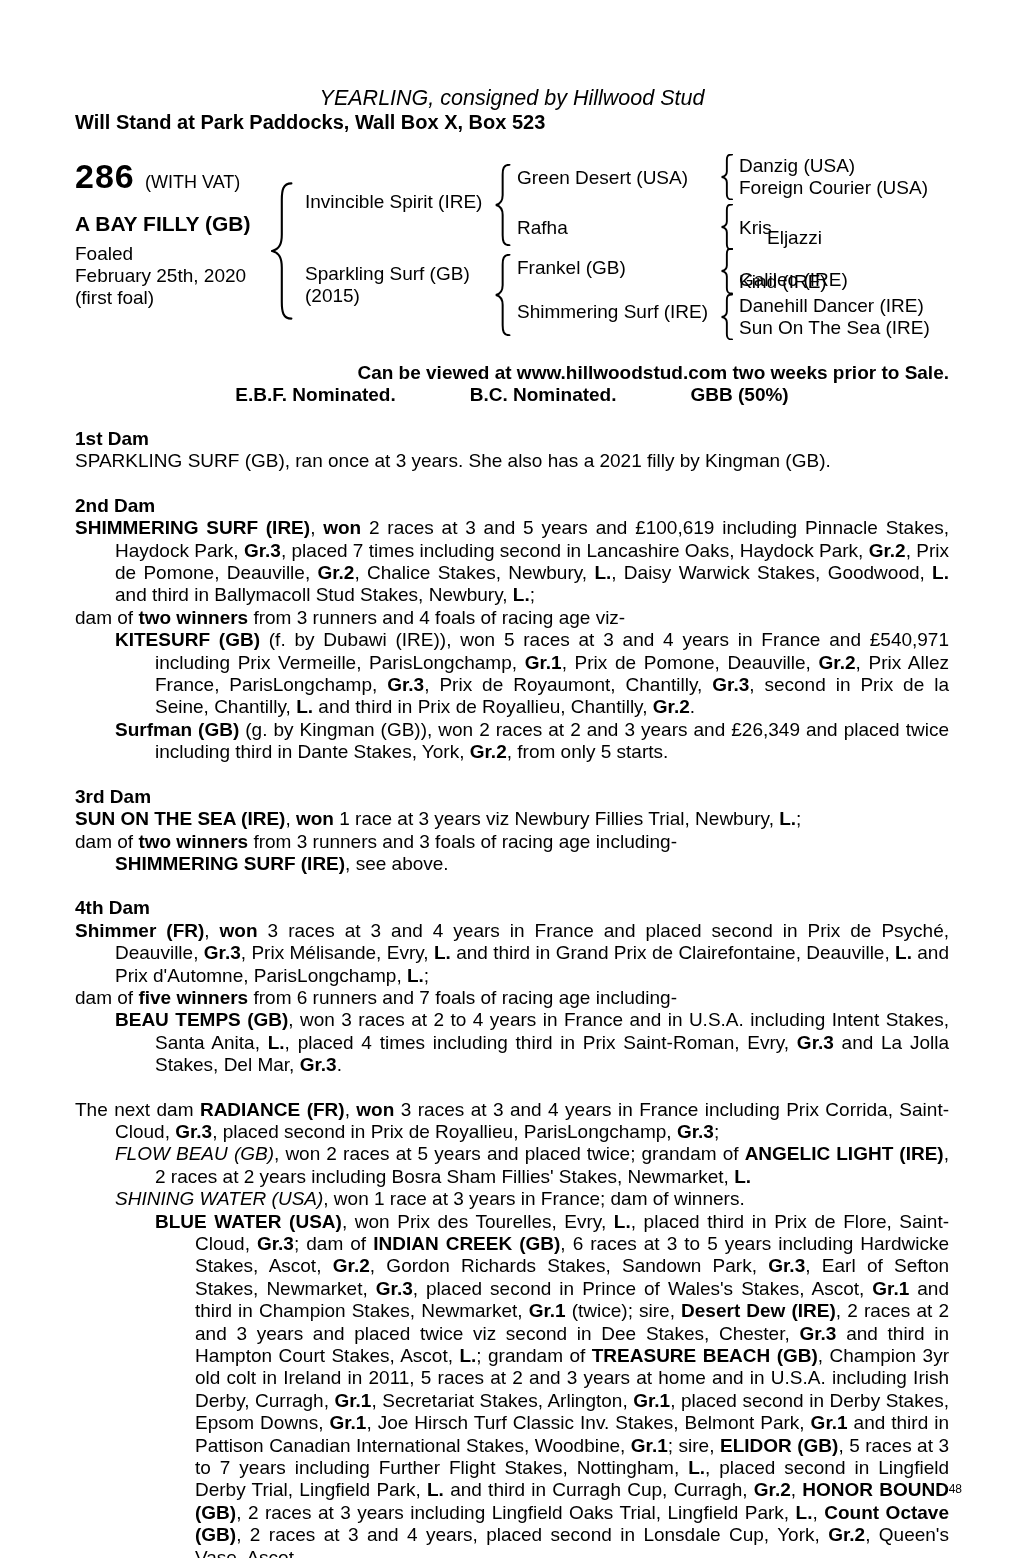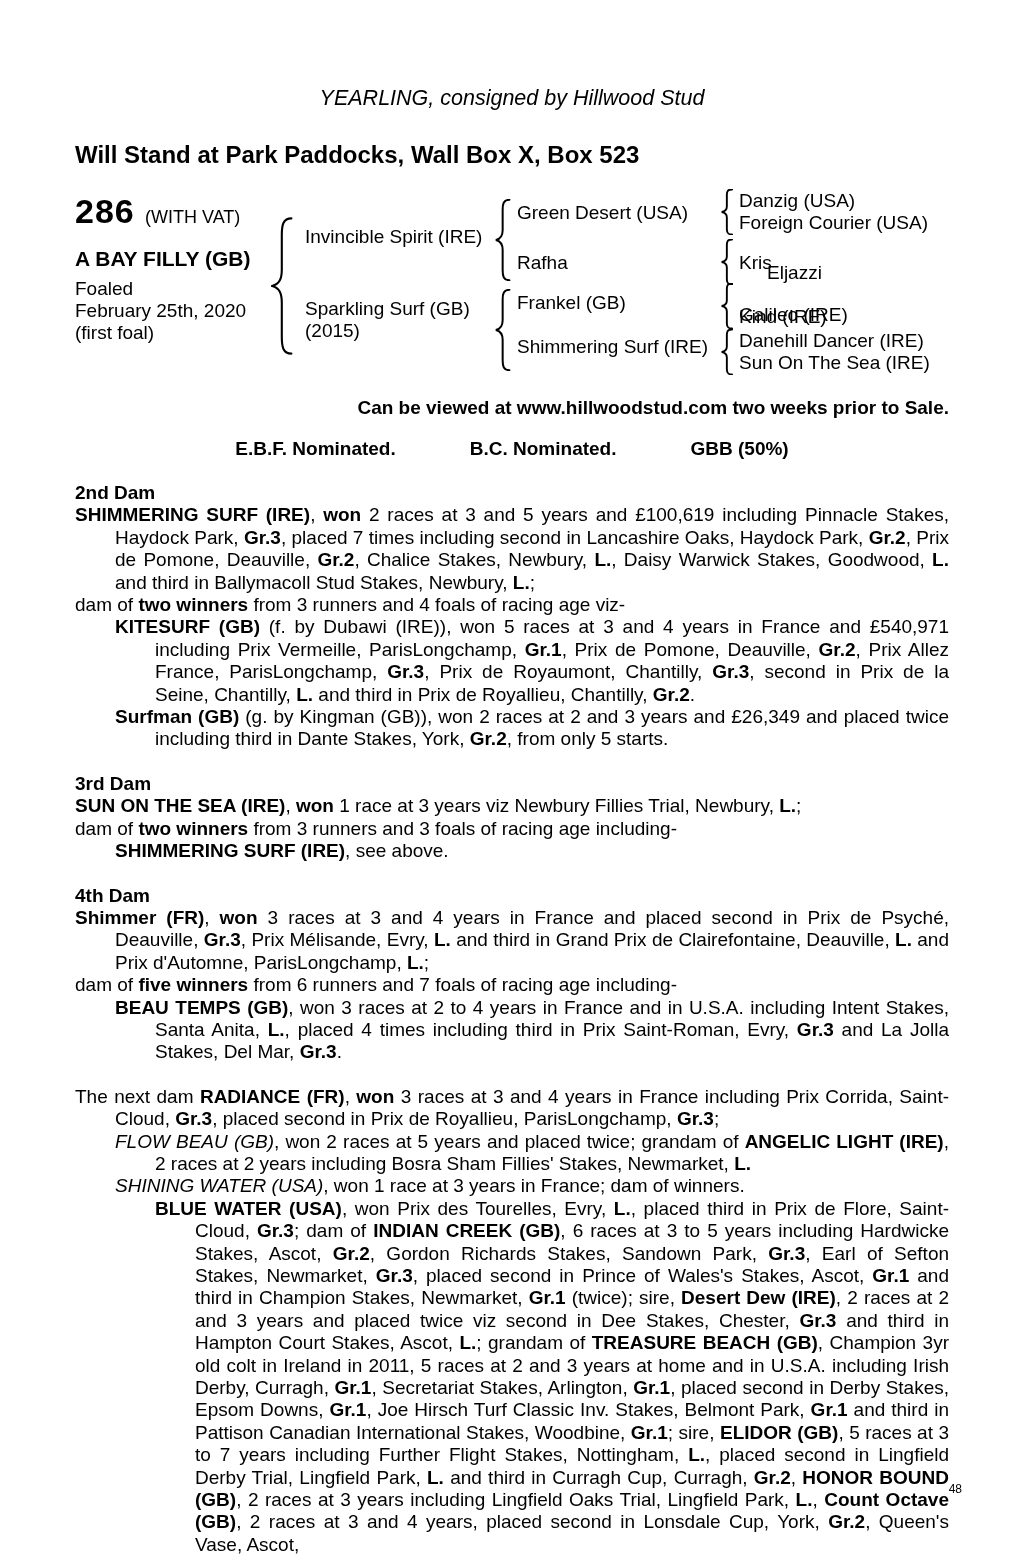--- a/index.html
+++ b/index.html
@@ -3,21 +3,21 @@
 <meta charset="utf-8">
 <style>
   * { margin:0; padding:0; box-sizing:border-box; }
   html,body { background:#e8e8e8; }
   .page {
     width:1024px; height:1558px; margin:0 auto; background:#ffffff; color:#000;
     font-family:"Liberation Sans","DejaVu Sans",sans-serif; font-size:19px;
     position:relative; padding:0 75px; overflow:hidden;
   }
   .consign-title { text-align:center; font-style:italic; font-size:21.5px; padding-top:86px; }
-  .stand-line { font-weight:bold; font-size:24px; margin-top:30px; }
+  .stand-line { font-weight:bold; font-size:20px; }
 
   
   .pedigree { position:relative; height:196px; margin-top:18px; }
   .pedigree .abs { position:absolute; white-space:nowrap; line-height:20px; }
   .lot-line { top:2px; left:0; }
   .lot-num { font-weight:bold; font-size:34px; line-height:44px; letter-spacing:1px; }
   .lot-vat { font-size:18px; }
   .horse-desc { top:62px; left:0; font-weight:bold; font-size:21px; }
   .foaled-label { top:92px; left:0; }
   .foaled-date { top:114px; left:0; }
@@ -42,21 +42,21 @@
   .brace-big { left:196px; top:30px; width:24px; height:138px; }
   .brace-g1  { left:420px; top:12px; width:17px; height:82px; }
   .brace-g2  { left:420px; top:102px; width:17px; height:82px; }
   .brace-gg1 { left:646px; top:2px;   width:13px; height:46px; }
   .brace-gg2 { left:646px; top:52px;  width:13px; height:46px; }
   .brace-gg3 { left:646px; top:96px;  width:13px; height:46px; }
   .brace-gg4 { left:646px; top:142px; width:13px; height:46px; }
 
   
   .notice-view { text-align:right; font-weight:bold; margin-top:14px; }
-  .notice-noms { display:flex; justify-content:center; gap:74px; font-weight:bold; margin-top:19px; }
+  .notice-noms { display:flex; justify-content:center; gap:74px; font-weight:bold; margin-top:0; }
 
   
   .sections { margin-top:14px; }
   .section { margin-top:22px; }
   .sec-head { font-weight:bold; line-height:22.4px; }
   .para { text-align:justify; line-height:22.4px; }
 
   .page-number { position:absolute; top:1482px; right:62px; font-size:12px; }
 </style>
 </head>
@@ -133,20 +133,24 @@
 
   <div class="notice-view">Can be viewed at www.hillwoodstud.com two weeks prior to Sale.</div>
   <div class="notice-noms">
     <span>E.B.F. Nominated.</span>
     <span>B.C. Nominated.</span>
     <span>GBB (50%)</span>
   </div>
 
   <div class="sections">
       <div class="section">
+        <div class="sec-head">1st Dam</div>
+        <p class="para" style="margin-left: 0px; text-indent: 0px;"><span>SPARKLING SURF (GB), ran once at 3 years. She also has a 2021 filly by Kingman (GB).</span></p>
+      </div>
+      <div class="section">
         <div class="sec-head">2nd Dam</div>
         <p class="para" style="margin-left: 40px; text-indent: -40px;"><b>SHIMMERING SURF (IRE)</b><span>, </span><b>won</b><span> 2 races at 3 and 5 years and £100,619 including Pinnacle Stakes, Haydock Park, </span><b>Gr.3</b><span>, placed 7 times including second in Lancashire Oaks, Haydock Park, </span><b>Gr.2</b><span>, Prix de Pomone, Deauville, </span><b>Gr.2</b><span>, Chalice Stakes, Newbury, </span><b>L.</b><span>, Daisy Warwick Stakes, Goodwood, </span><b>L.</b><span> and third in Ballymacoll Stud Stakes, Newbury, </span><b>L.</b><span>;</span></p>
         <p class="para" style="margin-left: 0px; text-indent: 0px;"><span>dam of </span><b>two winners</b><span> from 3 runners and 4 foals of racing age viz-</span></p>
         <p class="para" style="margin-left: 80px; text-indent: -40px;"><b>KITESURF (GB)</b><span> (f. by Dubawi (IRE)), won 5 races at 3 and 4 years in France and £540,971 including Prix Vermeille, ParisLongchamp, </span><b>Gr.1</b><span>, Prix de Pomone, Deauville, </span><b>Gr.2</b><span>, Prix Allez France, ParisLongchamp, </span><b>Gr.3</b><span>, Prix de Royaumont, Chantilly, </span><b>Gr.3</b><span>, second in Prix de la Seine, Chantilly, </span><b>L.</b><span> and third in Prix de Royallieu, Chantilly, </span><b>Gr.2</b><span>.</span></p>
         <p class="para" style="margin-left: 80px; text-indent: -40px;"><b>Surfman (GB)</b><span> (g. by Kingman (GB)), won 2 races at 2 and 3 years and £26,349 and placed twice including third in Dante Stakes, York, </span><b>Gr.2</b><span>, from only 5 starts.</span></p>
       </div>
       <div class="section">
         <div class="sec-head">3rd Dam</div>
         <p class="para" style="margin-left: 40px; text-indent: -40px;"><b>SUN ON THE SEA (IRE)</b><span>, </span><b>won</b><span> 1 race at 3 years viz Newbury Fillies Trial, Newbury, </span><b>L.</b><span>;</span></p>
         <p class="para" style="margin-left: 0px; text-indent: 0px;"><span>dam of </span><b>two winners</b><span> from 3 runners and 3 foals of racing age including-</span></p>

